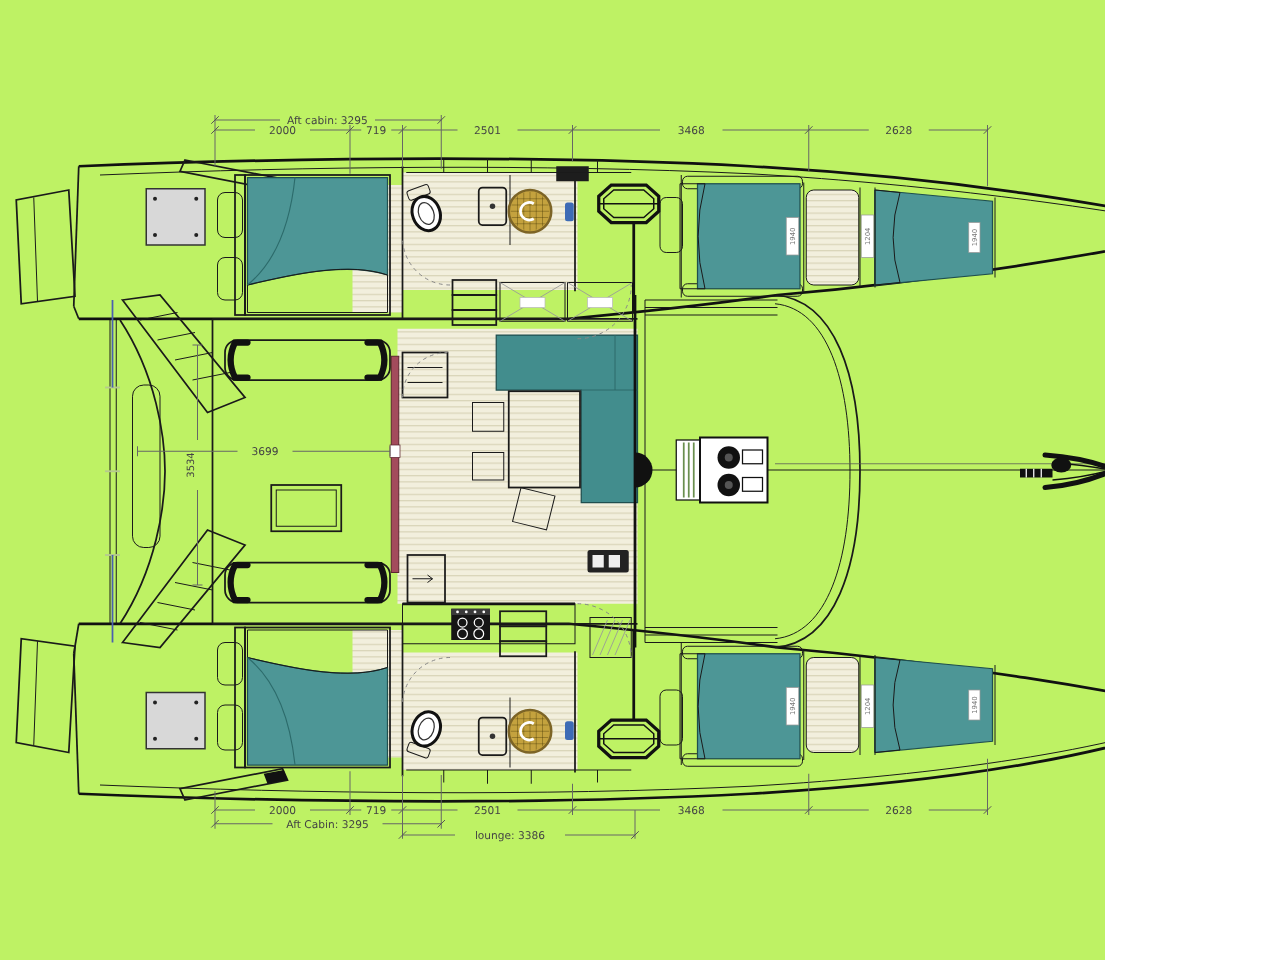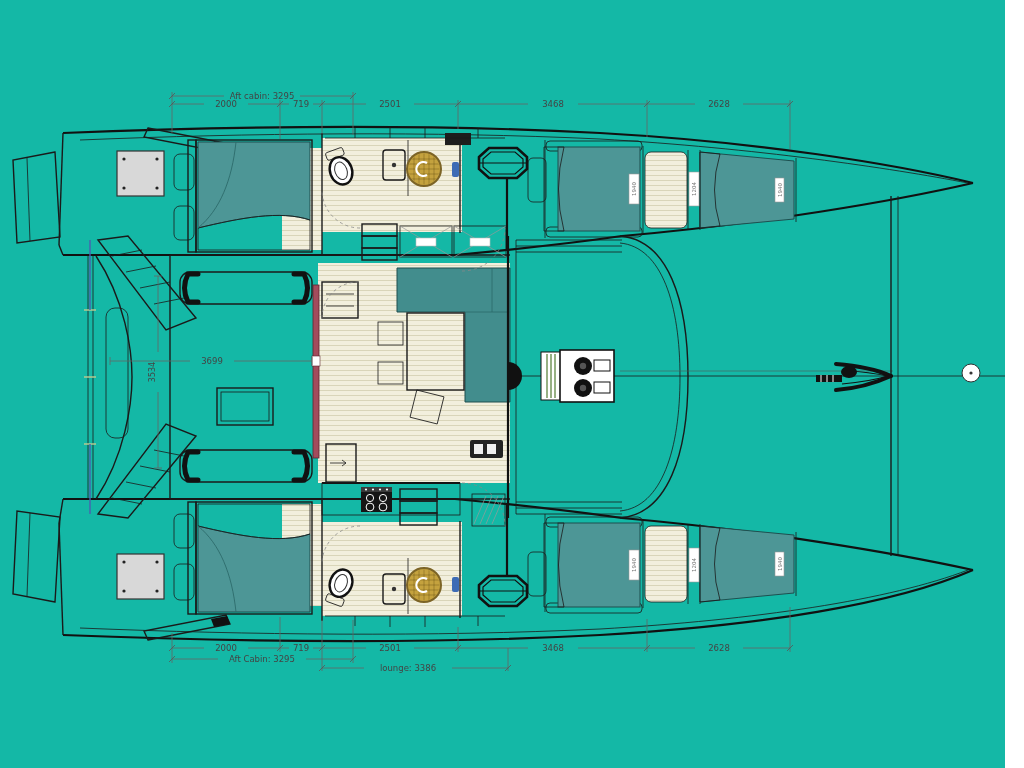--- a/index.html
+++ b/index.html
@@ -1,16 +1,16 @@
 <!DOCTYPE html>
 <html><head>
 <meta charset="utf-8">
 <style>
   html,body{margin:0;padding:0;background:#ffffff;}
-  .canvas{position:relative;width:1005px;height:768px;background:#14b8a6;overflow:hidden;
+  .canvas{position:relative;width:884px;height:768px;background:#bef264;overflow:hidden;
           font-family:"DejaVu Sans", sans-serif;}
   svg{position:absolute;left:0;top:0;}
   text{font-family:"DejaVu Sans", sans-serif;}
   .dimtxt{font-size:8.5px;fill:#444;}
   .dimtxt-v{font-size:8px;fill:#444;}
   .tinytxt{font-size:5.5px;fill:#777;}
   .thin{stroke:#1a1a1a;stroke-width:0.8;fill:none;}
   .med{stroke:#1a1a1a;stroke-width:1.4;fill:none;}
   .thick{stroke:#111;stroke-width:2.2;fill:none;}
   .dim{stroke:#666;stroke-width:0.8;fill:none;}

